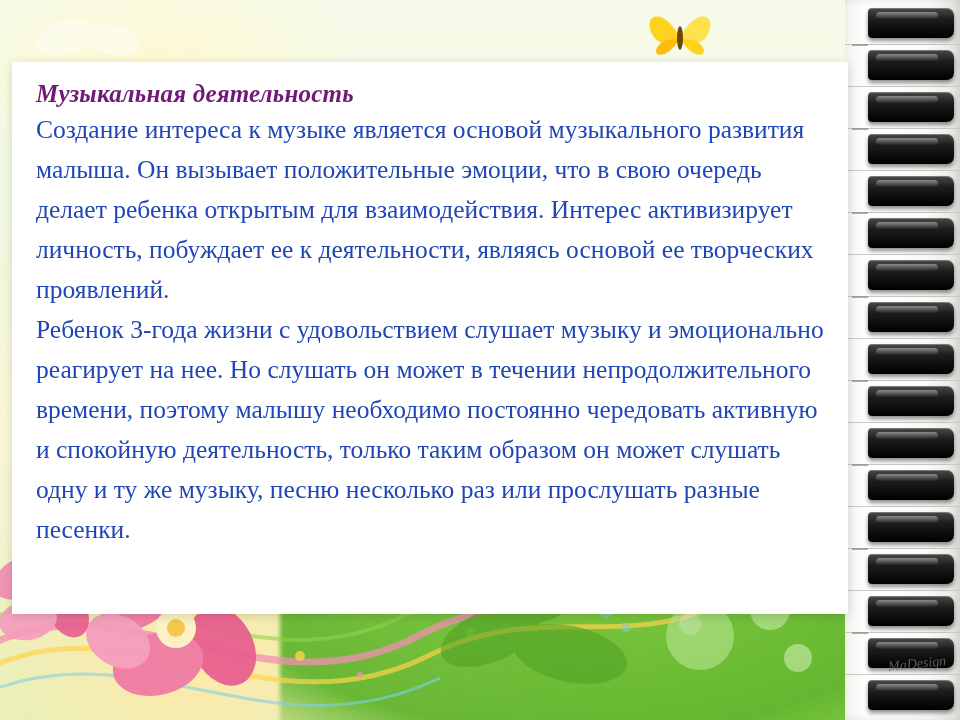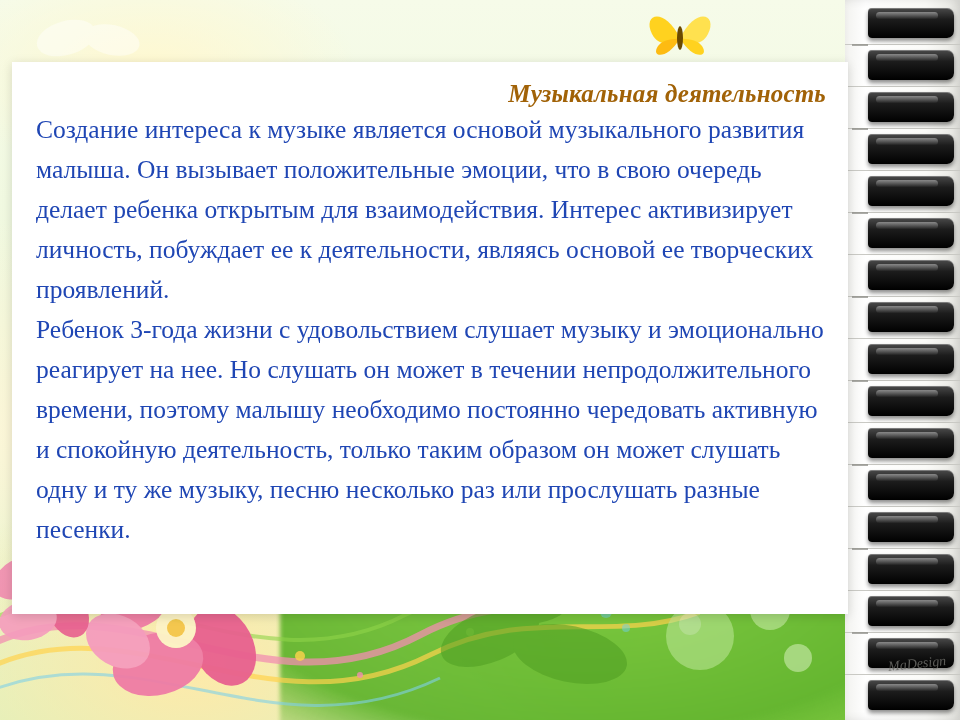--- a/index.html
+++ b/index.html
@@ -136,24 +136,23 @@
     background: #ffffff;
     box-shadow: 0 2px 10px rgba(0,0,0,0.14);
     padding: 18px 22px 10px 24px;
     box-sizing: border-box;
   }
   .doc-title {
     font-family: "Liberation Serif", serif;
     font-weight: bold;
     font-style: italic;
     font-size: 25px;
-    color: #a16207;
+    color: #701a75;
     margin: 0 0 2px 0;
     letter-spacing: 0.2px;
-    text-align: right;
   }
   .doc-paragraph {
     font-family: "Liberation Serif", serif;
     font-size: 25.5px;
     line-height: 40px;
     color: #1f46b4;
     margin: 0;
     text-align: left;
   }
 

